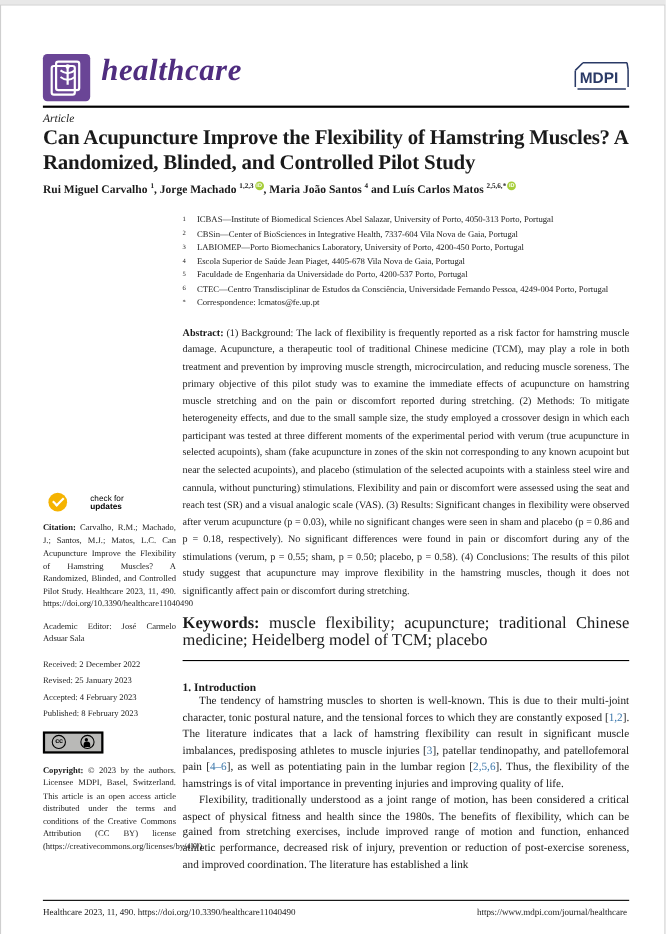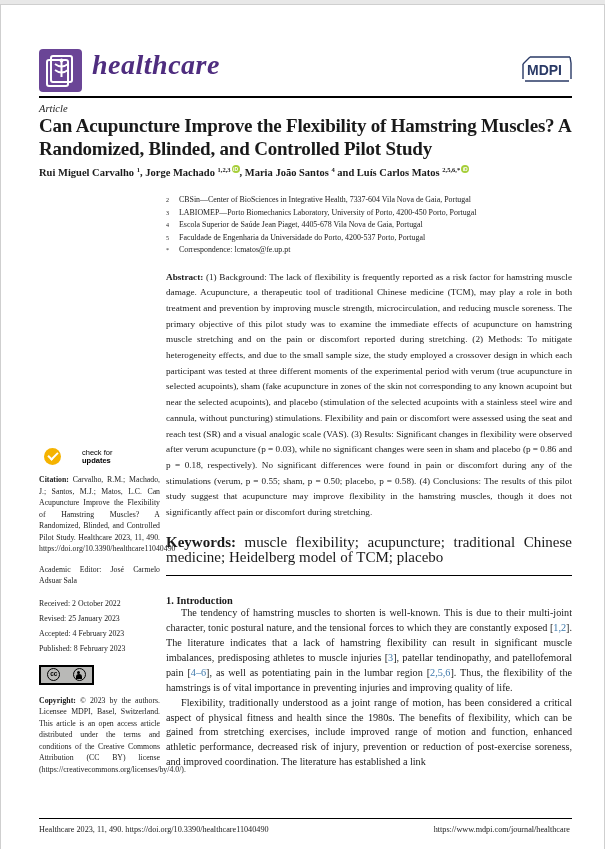--- a/index.html
+++ b/index.html
@@ -82,34 +82,42 @@
   </div>
   <div class="header-rule"></div>
 
   <div class="article-label">Article</div>
   <h1 class="paper-title" style="margin:0;">Can Acupuncture Improve the Flexibility of Hamstring Muscles? A Randomized, Blinded, and Controlled Pilot Study</h1>
   <div class="authors"><span>Rui Miguel Carvalho <sup>1</sup>, </span><span>Jorge Machado <sup>1,2,3</sup><span class="orcid">iD</span>, </span><span>Maria João Santos <sup>4</sup> and </span><span>Luís Carlos Matos <sup>2,5,6,*</sup><span class="orcid">iD</span></span></div>
 
   <div class="rightcol">
     <div id="affil-list">
         <div class="affil-row">
+          <span class="affil-sup">1</span>
+          <span class="affil-text">ICBAS—Institute of Biomedical Sciences Abel Salazar, University of Porto, 4050-313 Porto, Portugal</span>
+        </div>
+        <div class="affil-row">
           <span class="affil-sup">2</span>
           <span class="affil-text">CBSin—Center of BioSciences in Integrative Health, 7337-604 Vila Nova de Gaia, Portugal</span>
         </div>
         <div class="affil-row">
           <span class="affil-sup">3</span>
           <span class="affil-text">LABIOMEP—Porto Biomechanics Laboratory, University of Porto, 4200-450 Porto, Portugal</span>
         </div>
         <div class="affil-row">
           <span class="affil-sup">4</span>
           <span class="affil-text">Escola Superior de Saúde Jean Piaget, 4405-678 Vila Nova de Gaia, Portugal</span>
         </div>
         <div class="affil-row">
           <span class="affil-sup">5</span>
           <span class="affil-text">Faculdade de Engenharia da Universidade do Porto, 4200-537 Porto, Portugal</span>
+        </div>
+        <div class="affil-row">
+          <span class="affil-sup">6</span>
+          <span class="affil-text">CTEC—Centro Transdisciplinar de Estudos da Consciência, Universidade Fernando Pessoa, 4249-004 Porto, Portugal</span>
         </div>
         <div class="affil-row">
           <span class="affil-sup">*</span>
           <span class="affil-text">Correspondence: lcmatos@fe.up.pt</span>
         </div>
       </div>
     <div class="abstract">
       <b>Abstract:</b>
       <span>(1) Background: The lack of flexibility is frequently reported as a risk factor for hamstring muscle damage. Acupuncture, a therapeutic tool of traditional Chinese medicine (TCM), may play a role in both treatment and prevention by improving muscle strength, microcirculation, and reducing muscle soreness. The primary objective of this pilot study was to examine the immediate effects of acupuncture on hamstring muscle stretching and on the pain or discomfort reported during stretching. (2) Methods: To mitigate heterogeneity effects, and due to the small sample size, the study employed a crossover design in which each participant was tested at three different moments of the experimental period with verum (true acupuncture in selected acupoints), sham (fake acupuncture in zones of the skin not corresponding to any known acupoint but near the selected acupoints), and placebo (stimulation of the selected acupoints with a stainless steel wire and cannula, without puncturing) stimulations. Flexibility and pain or discomfort were assessed using the seat and reach test (SR) and a visual analogic scale (VAS). (3) Results: Significant changes in flexibility were observed after verum acupuncture (p = 0.03), while no significant changes were seen in sham and placebo (p = 0.86 and p = 0.18, respectively). No significant differences were found in pain or discomfort during any of the stimulations (verum, p = 0.55; sham, p = 0.50; placebo, p = 0.58). (4) Conclusions: The results of this pilot study suggest that acupuncture may improve flexibility in the hamstring muscles, though it does not significantly affect pain or discomfort during stretching.</span>
     </div>
@@ -133,21 +141,21 @@
         <span class="l2">updates</span>
       </span>
     </div>
     <div class="cite-block">
       <b>Citation:</b><span> Carvalho, R.M.; Machado, J.; Santos, M.J.; Matos, L.C. Can Acupuncture Improve the Flexibility of Hamstring Muscles? A Randomized, Blinded, and Controlled Pilot Study. Healthcare 2023, 11, 490. https://doi.org/10.3390/healthcare11040490</span>
     </div>
     <div class="acad-block">
       <span>Academic Editor:</span><span> José Carmelo Adsuar Sala</span>
     </div>
     <div class="dates-block" id="dates-block">
-        <div class="date-row">Received: 2 October 2022</div>
+        <div class="date-row">Received: 2 December 2022</div>
         <div class="date-row">Revised: 25 January 2023</div>
         <div class="date-row">Accepted: 4 February 2023</div>
         <div class="date-row">Published: 8 February 2023</div>
       </div>
     <div class="cc-badge" title="CC BY">
       <span class="cc-circle">cc</span>
       <span class="cc-circle cc-person"></span>
     </div>
     <div class="copy-block">
       <b>Copyright:</b><span> © 2023 by the authors. Licensee MDPI, Basel, Switzerland. This article is an open access article distributed under the terms and conditions of the Creative Commons Attribution (CC BY) license (https://creativecommons.org/licenses/by/4.0/).</span>

